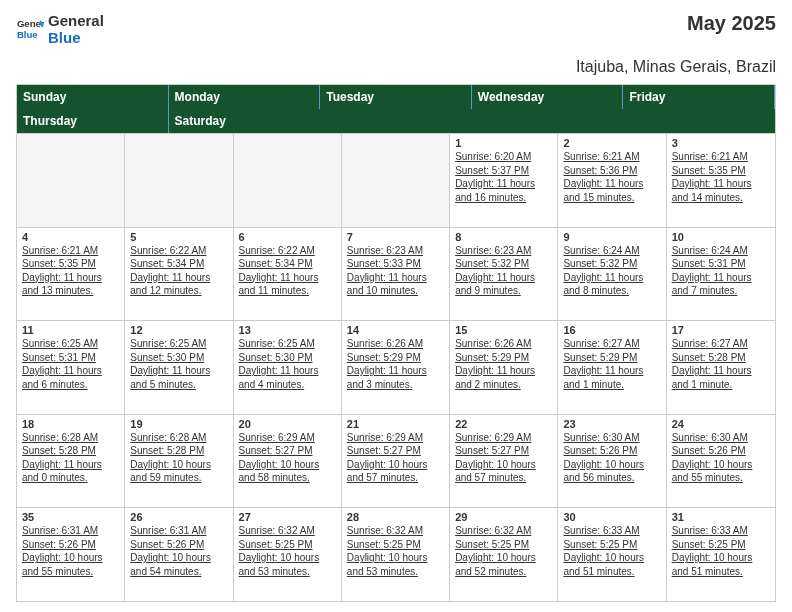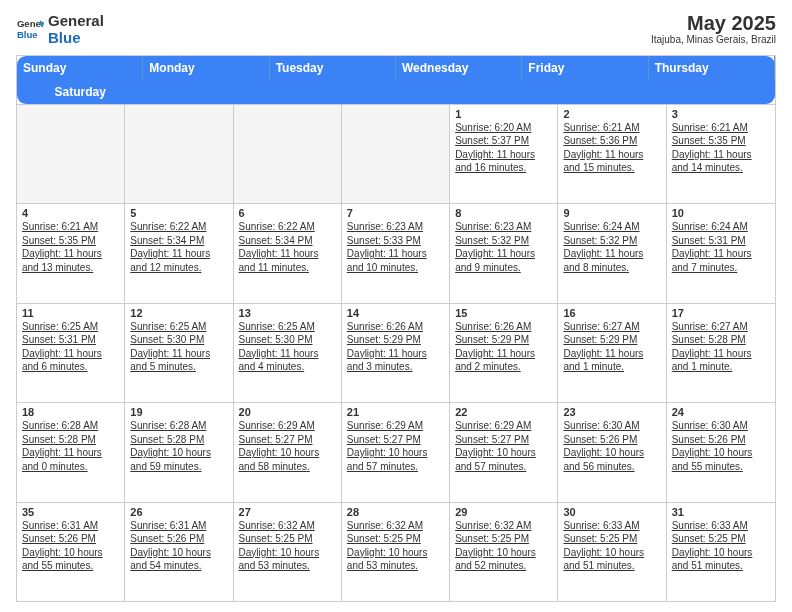--- a/index.html
+++ b/index.html
@@ -37,44 +37,44 @@
     .title-block {
       text-align: right;
     }
     .month-title {
       font-size: 20px;
       font-weight: bold;
       color: #333;
       line-height: 1.1;
     }
     .subtitle {
-      font-size: 10px;
-      color: #333;
+      font-size: 16px;
+      color: #333;
+      margin-top: 24px;
     }
     .calendar {
       flex: 1;
       display: flex;
       flex-direction: column;
       border: 1px solid #ccc;
     }
     .cal-header-row {
       display: grid;
-      grid-template-columns: repeat(6, 1fr);
-      background: #3b82f6;
-      border-radius: 9px;
+      grid-template-columns: repeat(5, 1fr);
+      background: #14532d;
     }
     .cal-header-cell {
       color: #fff;
       font-weight: bold;
       font-size: 12px;
       padding: 5px 6px;
       text-align: left;
       border-right: 1px solid #5599cc;
     }
-    .cal-header-cell:last-child { border-right: none; text-align: center; }
+    .cal-header-cell:last-child { border-right: none; }
     .cal-body {
       flex: 1;
       display: flex;
       flex-direction: column;
     }
     .cal-row {
       display: grid;
       grid-template-columns: repeat(7, 1fr);
       flex: 1;
       border-top: 1px solid #ccc;

